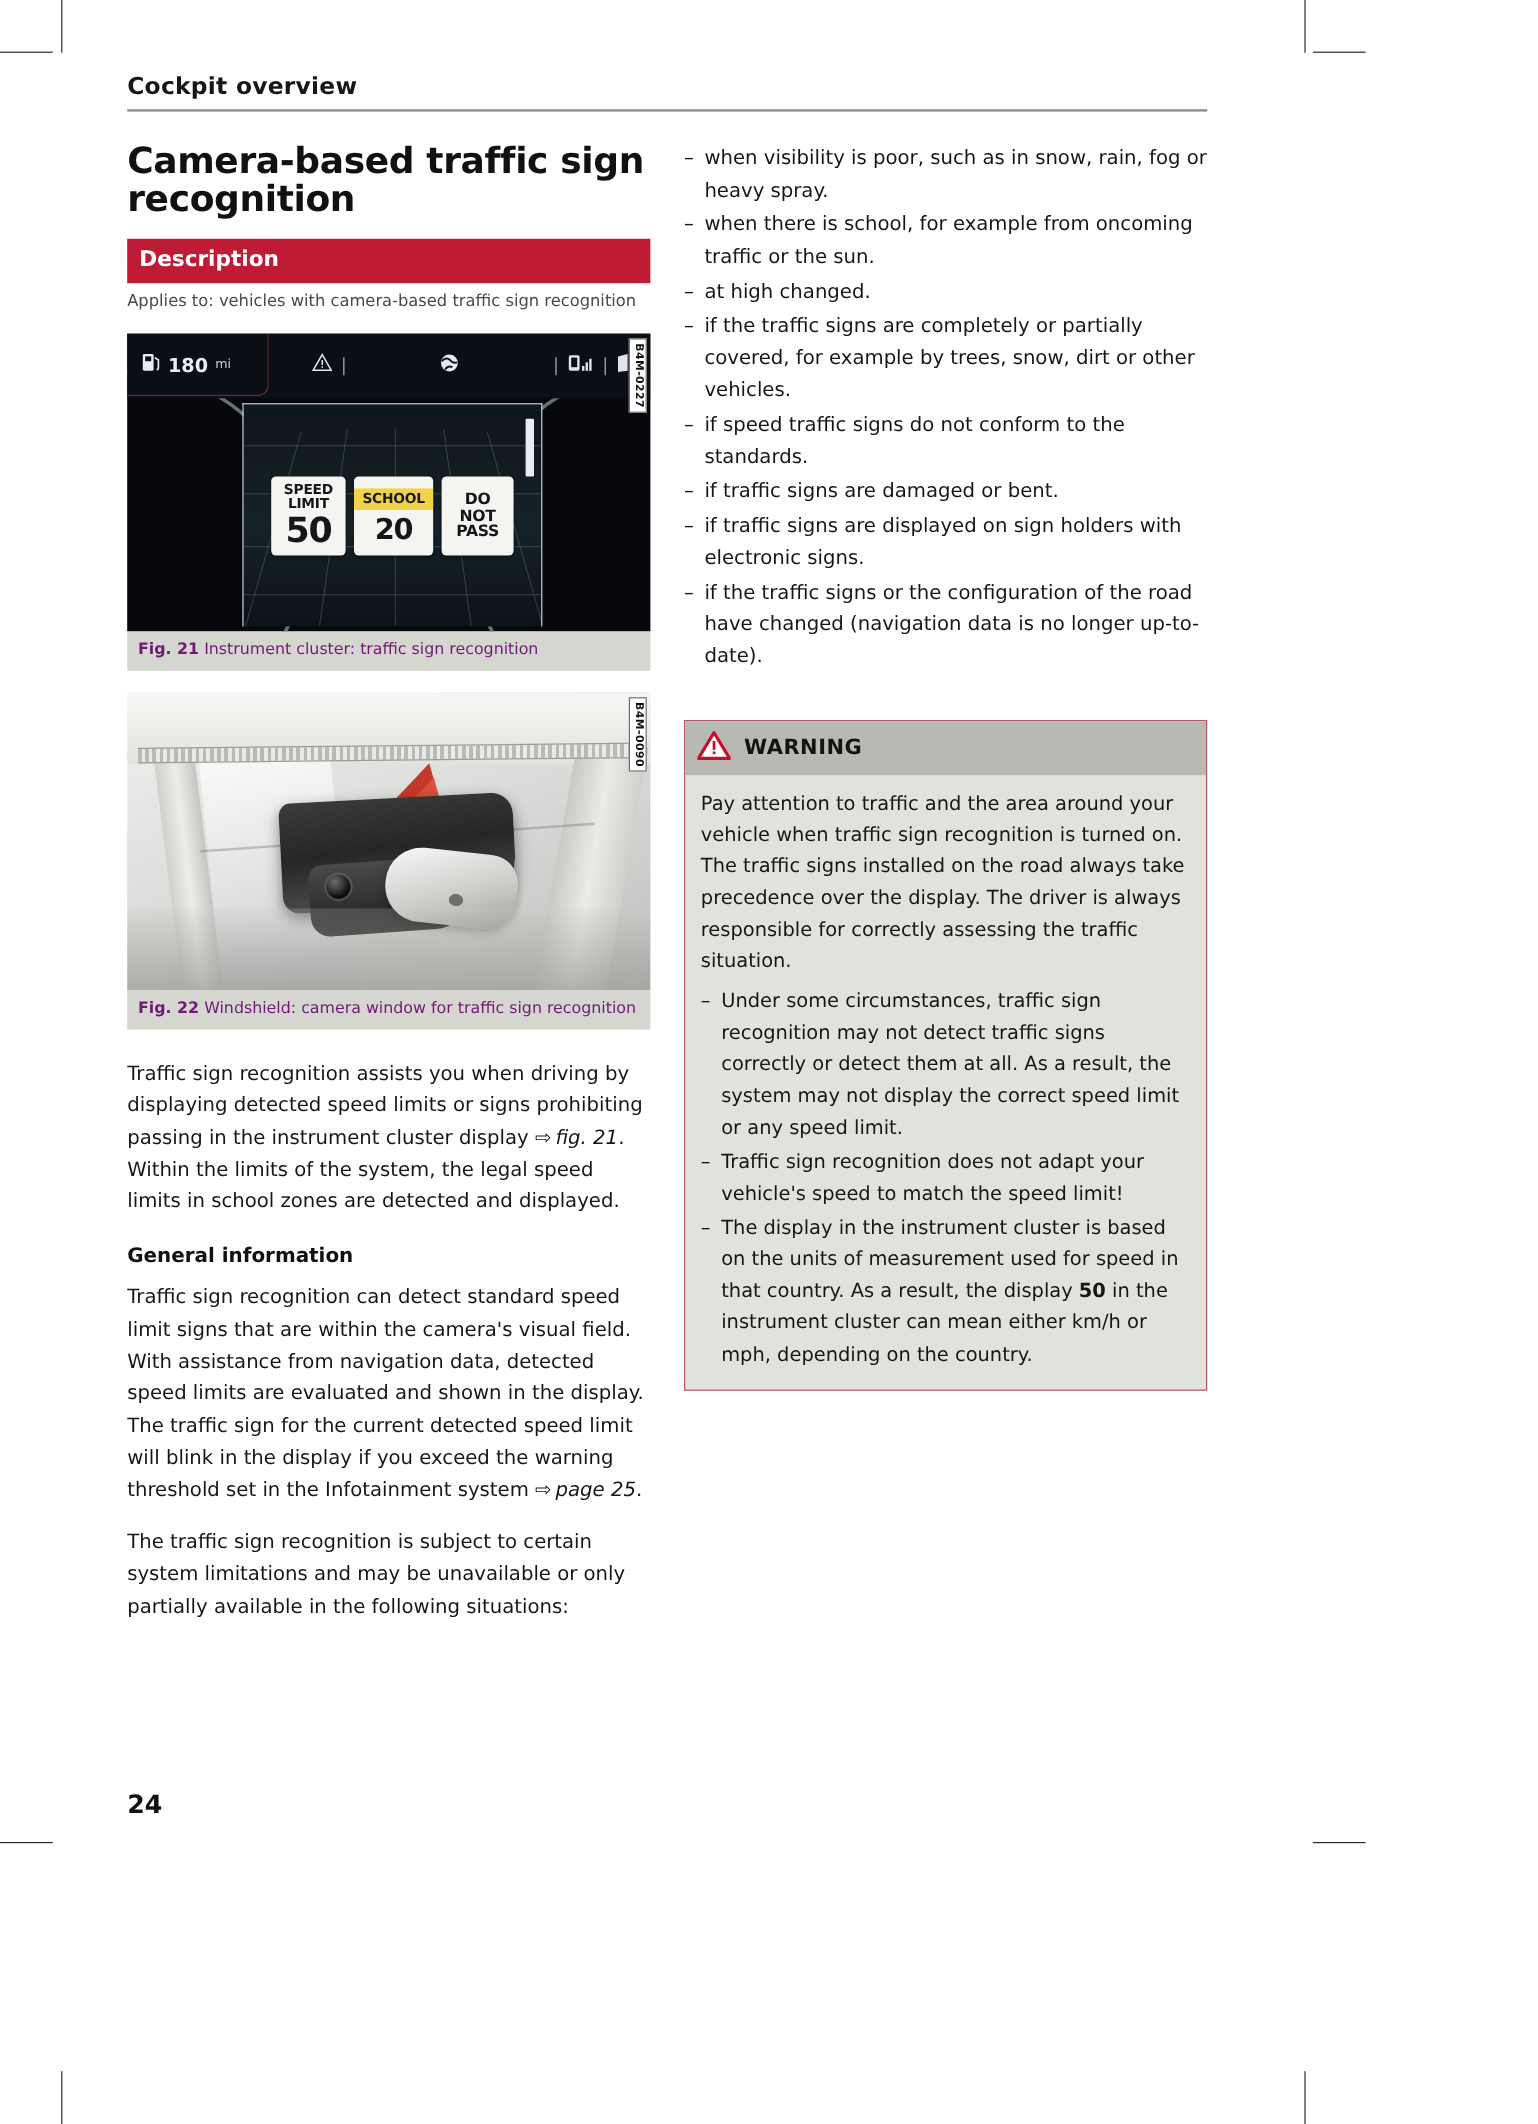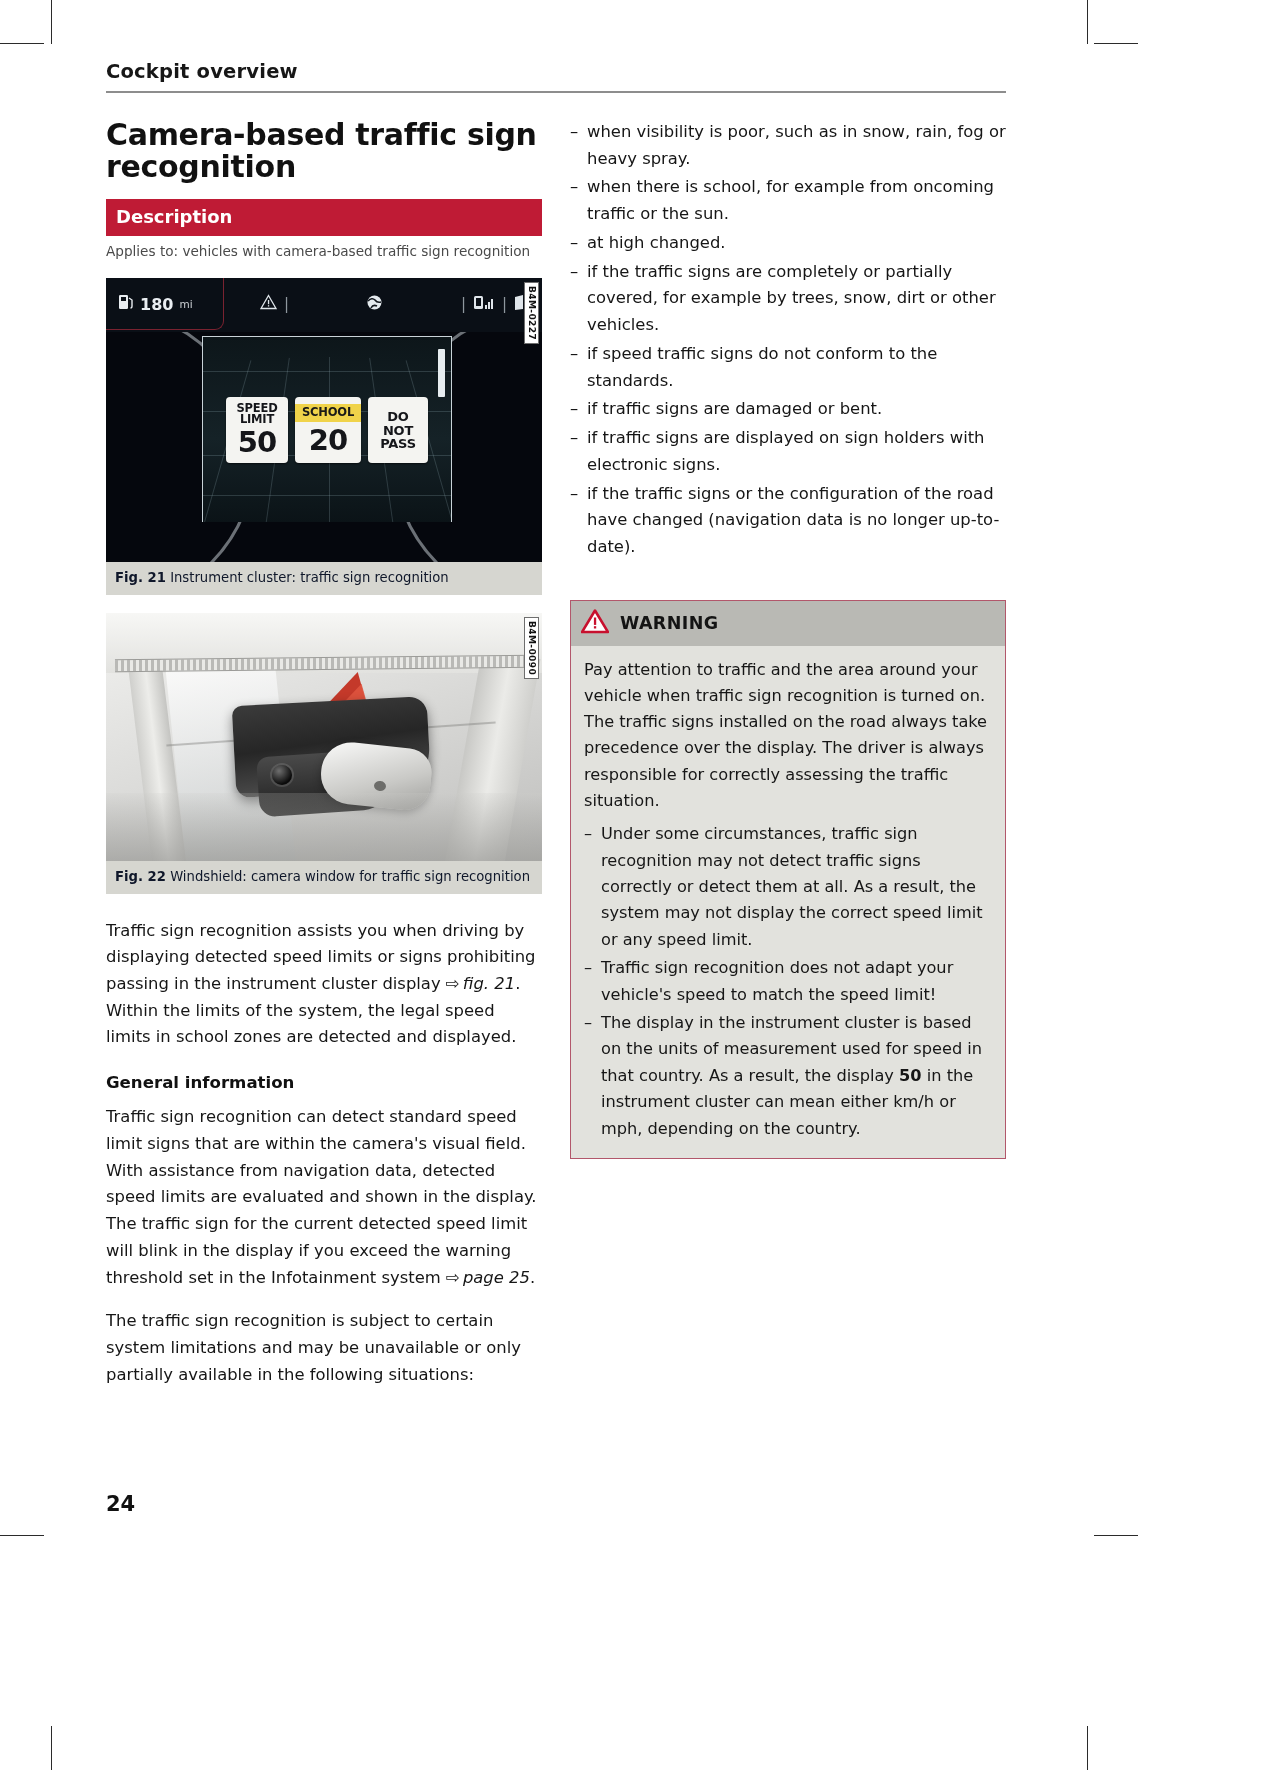--- a/index.html
+++ b/index.html
@@ -61,27 +61,27 @@
   .figcode {
     position:absolute; right:3px; top:4px;
     background:#ffffff; border:1px solid #6e6e6e;
     font-size:9px; font-weight:bold; letter-spacing:0.4px;
     color:#111; padding:3px 2px;
     writing-mode:vertical-rl; text-orientation:mixed;
     line-height:1; z-index:4;
   }
   .figcap {
     background:#d6d6d0; font-size:13.2px; line-height:1.34;
-    color:#0f172a; padding:7px 9px 8px 9px;
+    color:#701a75; padding:7px 9px 8px 9px;
   }
   .figcap b { font-weight:bold; }
 
   
   .cluster {
-    width:100%; height:284px; position:relative; overflow:hidden;
+    width:100%; height:248px; position:relative; overflow:hidden;
     background:#05070d;
   }
   .cl-dialL, .cl-dialR {
     position:absolute; border-radius:50%;
     border:3px solid #6b7076; background:transparent;
   }
   .cl-dialL { left:-150px; top:30px; width:300px; height:300px; }
   .cl-dialR { right:-150px; top:30px; width:300px; height:300px; }
   .cl-topbar {
     position:absolute; left:0; top:0; width:100%; height:54px;
@@ -126,21 +126,21 @@
     color:#15161a; font-weight:bold; line-height:1.02;
   }
   .sign.limit  { width:62px; height:66px; padding:5px 2px; }
   .sign.limit .lab { font-size:11.5px; letter-spacing:-0.2px; }
   .sign.limit .num { font-size:29px; margin-top:2px; letter-spacing:-1px; }
   .sign.school { width:66px; height:66px; padding:0; overflow:hidden; }
   .sign.school .hdr {
     background:#f0d34a; color:#1a1a18; width:100%;
     font-size:11.5px; padding:3px 0 3px 0; text-align:center; letter-spacing:-0.2px;
   }
-  .sign.school .num { font-size:29px; margin-top:4px; letter-spacing:-1px; }
+  .sign.school .num { font-size:24px; margin-top:4px; letter-spacing:-1px; }
   .sign.pass { width:60px; height:66px; padding:5px 2px; }
   .sign.pass .ln { font-size:13px; letter-spacing:-0.2px; }
 
   
   .windshield {
     width:100%; height:248px; position:relative; overflow:hidden;
     background:linear-gradient(160deg,#f2f2f0 0%,#dcdcda 45%,#bfbfbd 100%);
   }
   .ws-headliner {
     position:absolute; left:0; top:0; width:100%; height:60px;

